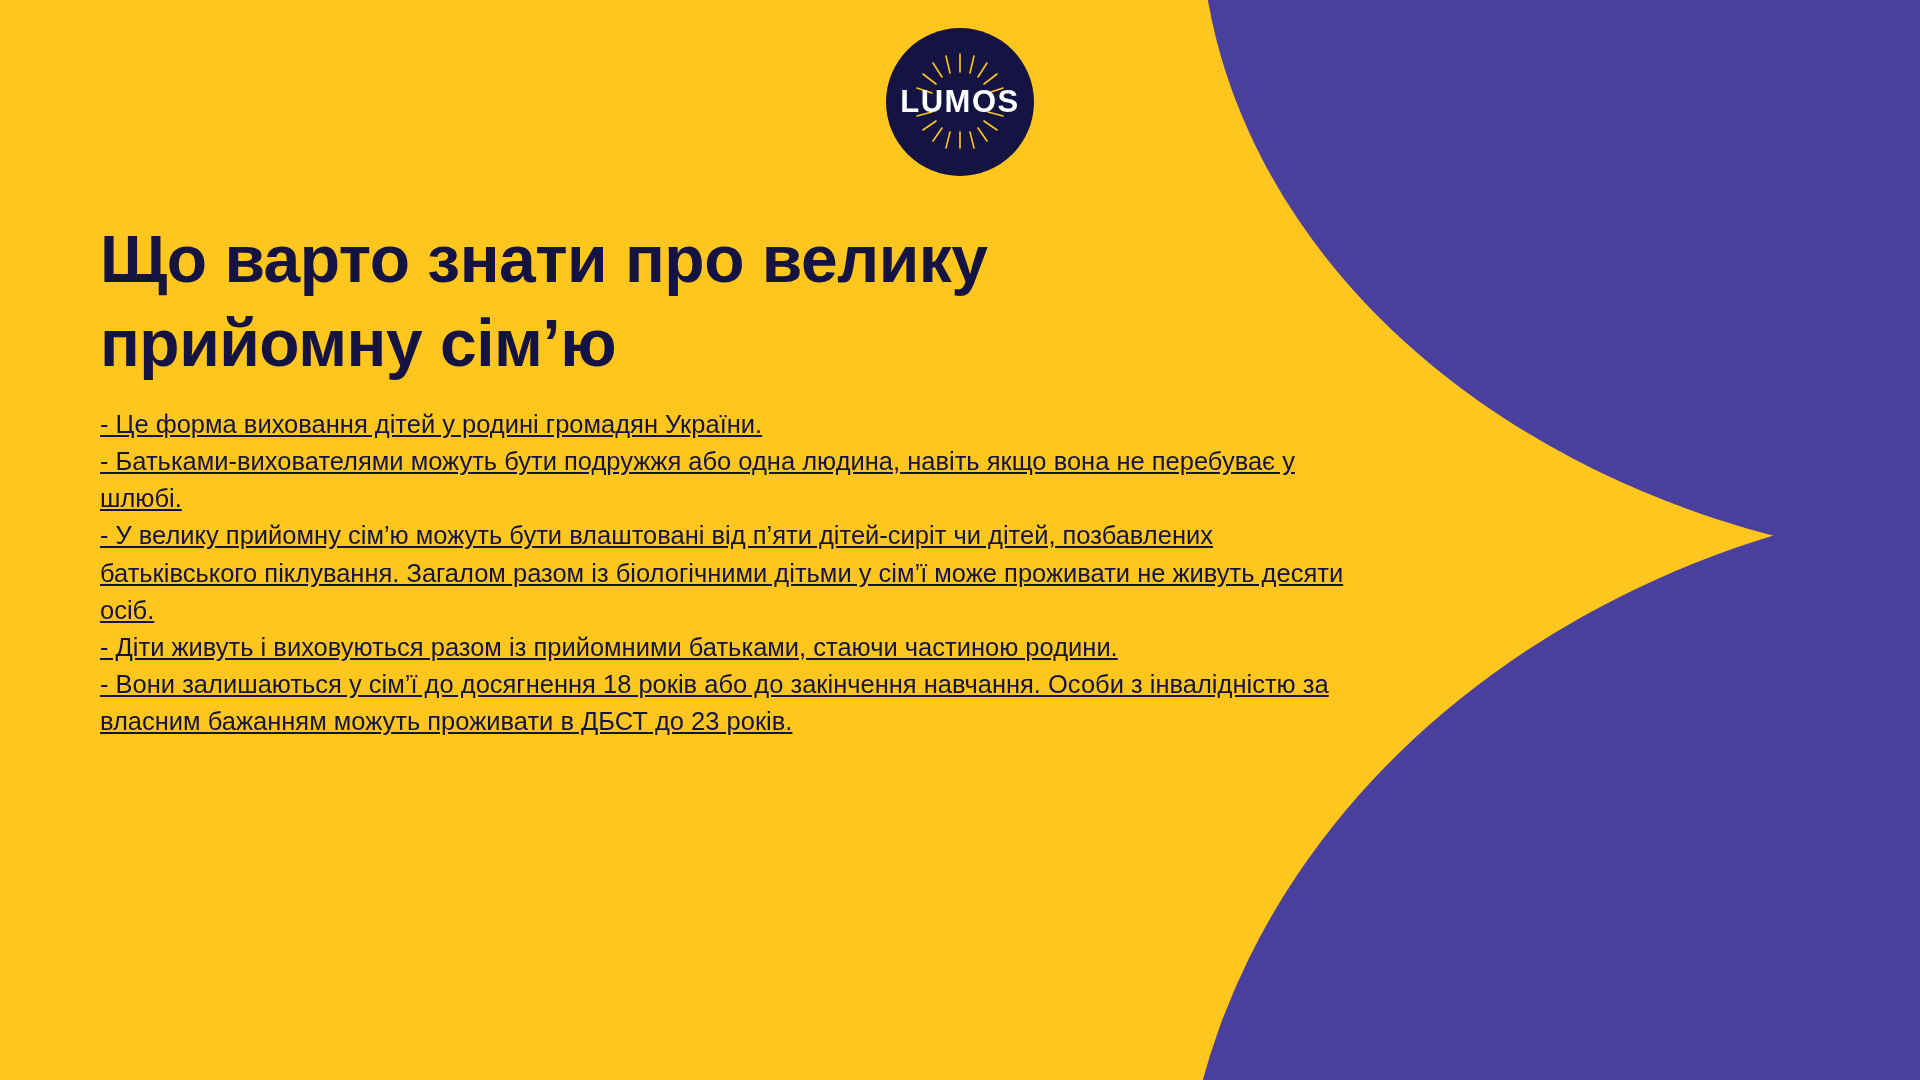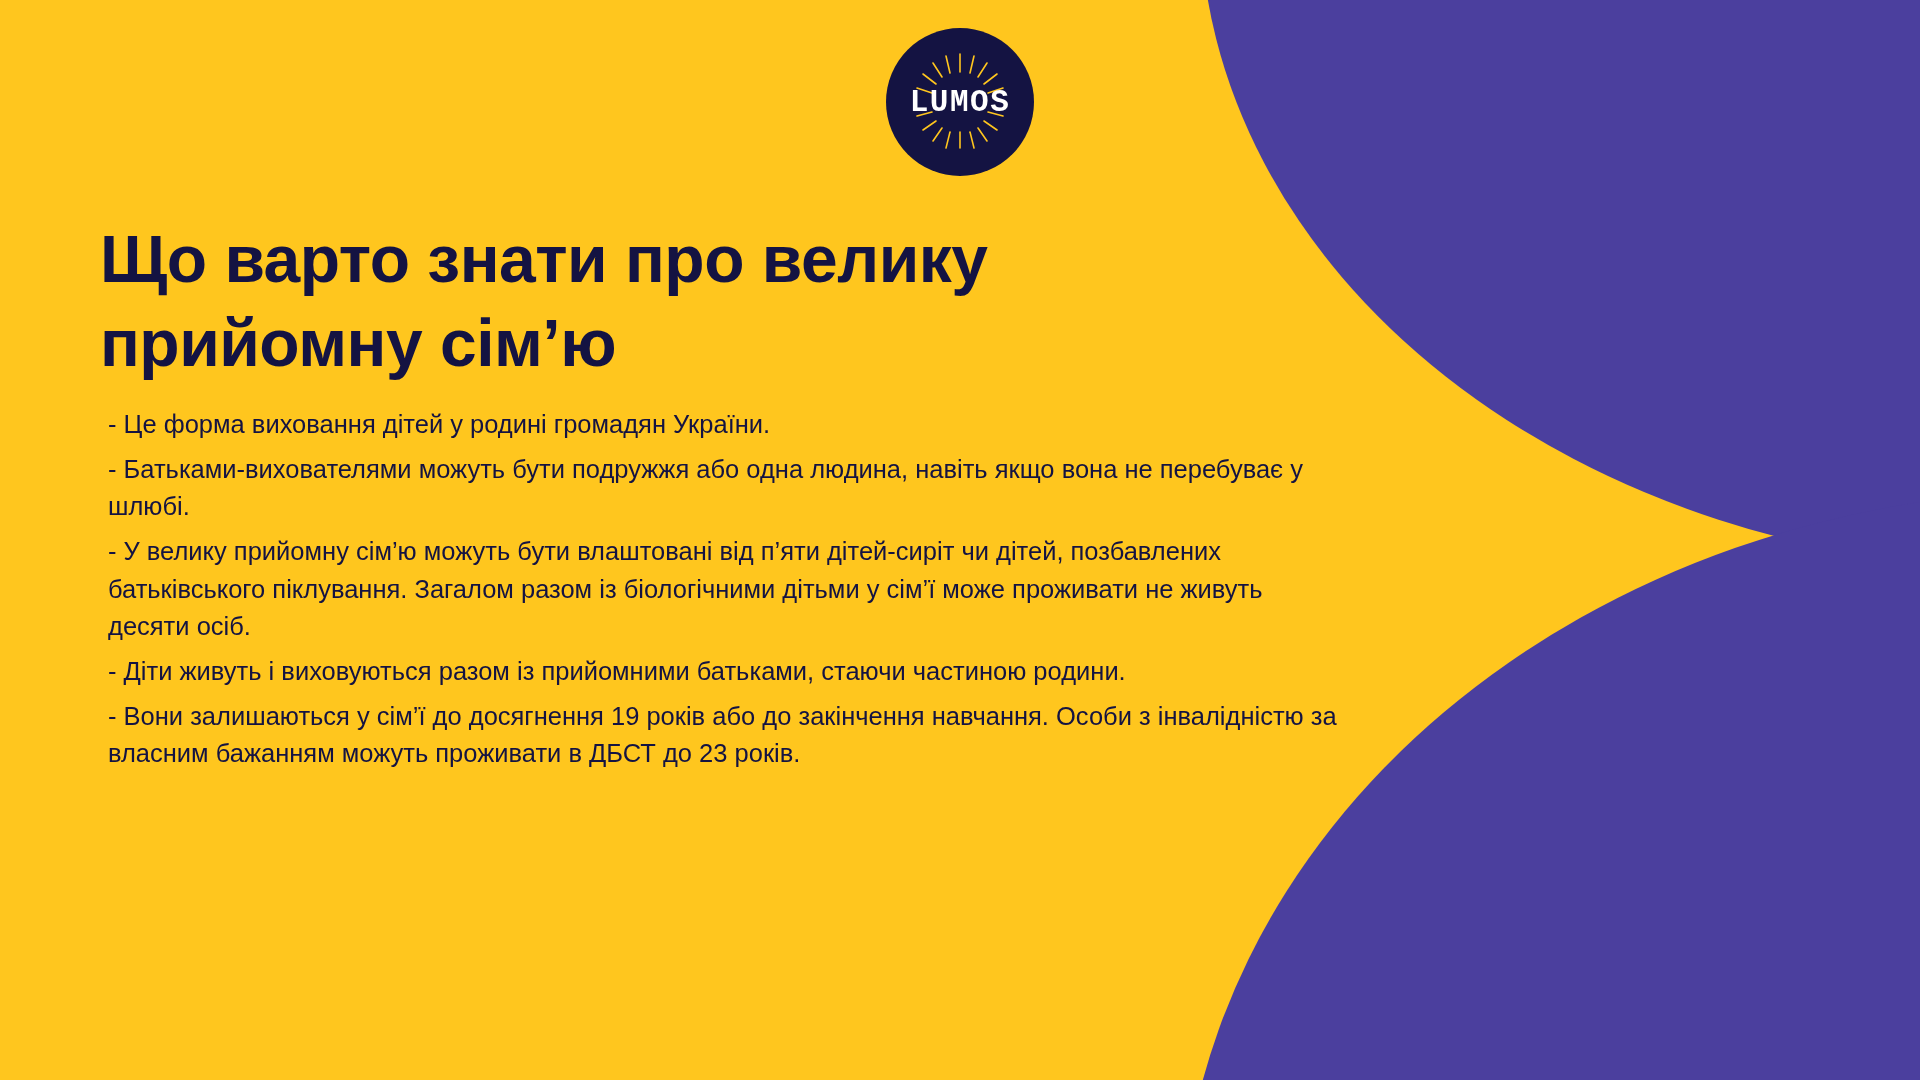--- a/index.html
+++ b/index.html
@@ -59,21 +59,21 @@
     justify-content: center;
     z-index: 5;
   }
   .logo svg { position: absolute; inset: 0; }
   .logo-text {
     position: relative;
     color: #FFFFFF;
     font-size: 31px;
     font-weight: bold;
     letter-spacing: 1.5px;
-    font-family: Liberation Mono, monospace;
+    font-family: Liberation Sans, sans-serif;
     z-index: 2;
   }
 
   
   .content {
     position: absolute;
     left: 100px;
     top: 218px;
     width: 1280px;
     z-index: 4;
@@ -88,21 +88,21 @@
     max-width: 1080px;
     margin-bottom: 20px;
   }
 
   .body-text {
     color: #141342;
     font-size: 25.5px;
     line-height: 1.46;
     max-width: 1250px;
   }
-  .body-text p { margin: 8px; }
+  .body-text p { margin: 0; text-decoration: underline; }
 </style>
 </head>
 <body>
 
 <div class="slide">
 
   <div class="shape-top"></div>
   <div class="shape-bottom"></div>
 
   <div class="logo">
@@ -132,17 +132,17 @@
   </div>
 
   <div class="content">
     <h1 class="title">Що варто знати про велику прийомну сім’ю</h1>
 
     <div class="body-text">
       <p>- Це форма виховання дітей у родині громадян України.</p>
       <p>- Батьками-вихователями можуть бути подружжя або одна людина, навіть якщо вона не перебуває у шлюбі.</p>
       <p>- У велику прийомну сім’ю можуть бути влаштовані від п’яти дітей-сиріт чи дітей, позбавлених батьківського піклування. Загалом разом із біологічними дітьми у сім’ї може проживати не живуть десяти осіб.</p>
       <p>- Діти живуть і виховуються разом із прийомними батьками, стаючи частиною родини.</p>
-      <p>- Вони залишаються у сім’ї до досягнення 19 років або до закінчення навчання. Особи з інвалідністю за власним бажанням можуть проживати в ДБСТ до 23 років.</p>
+      <p>- Вони залишаються у сім’ї до досягнення 18 років або до закінчення навчання. Особи з інвалідністю за власним бажанням можуть проживати в ДБСТ до 23 років.</p>
     </div>
   </div>
 
 </div>
 
 </body></html>

